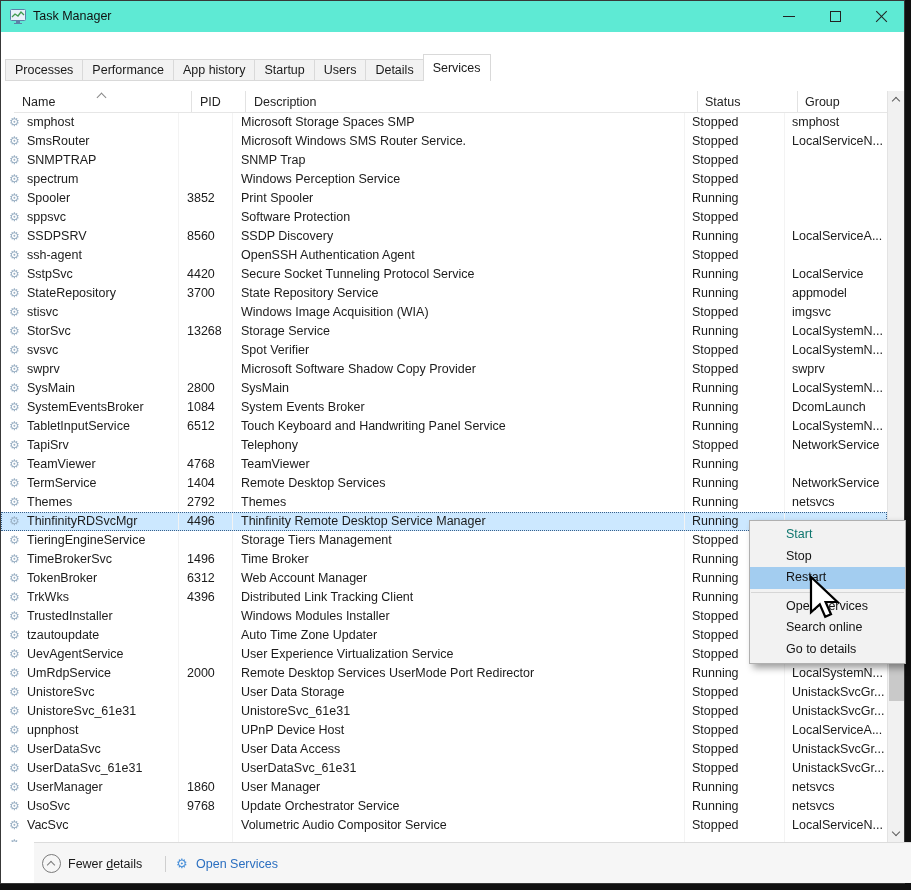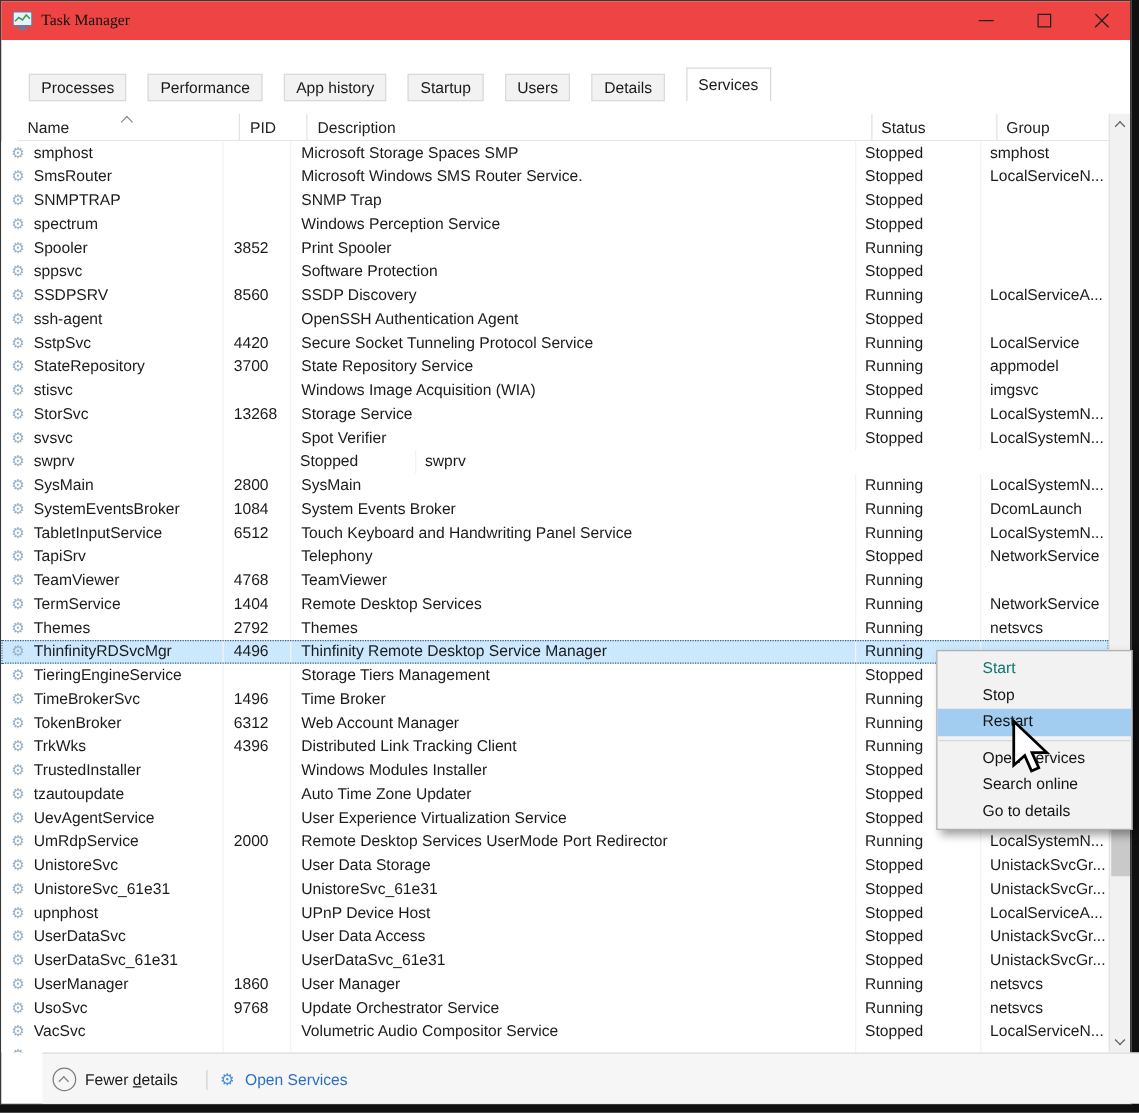--- a/index.html
+++ b/index.html
@@ -7,38 +7,38 @@
     width: 911px; height: 890px; overflow: hidden;
     background: #101010;
     font-family: "Liberation Sans", sans-serif;
     -webkit-font-smoothing: antialiased;
   }
   #window {
     position: absolute; left: 0; top: 0; width: 905px; height: 884px;
     background: #ffffff; border: 1px solid #383838;
   }
   
-  #titlebar { position: absolute; left: 0; top: 0; width: 100%; height: 31px; background: #ef4444; font-family: Liberation Serif, serif; }
+  #titlebar { position: absolute; left: 0; top: 0; width: 100%; height: 31px; background: #5eead4; }
   #app-icon { position: absolute; left: 9px; top: 8px; }
   #title-text { position: absolute; left: 32px; top: 8px; font-size: 12.5px; color: #111; }
   .win-btn { position: absolute; top: 0; width: 46px; height: 31px; }
   .win-btn .bar  { position: absolute; left: 17px; top: 15px; width: 12px; height: 1px; background: #222; }
   .win-btn .box  { position: absolute; left: 18px; top: 10px; width: 11px; height: 11px; border: 1px solid #222; }
   .win-btn .x1, .win-btn .x2 { position: absolute; left: 16px; top: 15px; width: 15px; height: 1.2px; background: #222; }
   .win-btn .x1 { transform: rotate(45deg); }
   .win-btn .x2 { transform: rotate(-45deg); }
   
   #menubar { position: absolute; left: 0; top: 31px; height: 21px; width: 100%; display: flex; align-items: center; padding-left: 10px; }
   .menubar-item { font-size: 12.5px; color: #161616; margin-right: 23px; }
   
   #tab-strip { position: absolute; left: 0; top: 52px; width: 100%; height: 28px; display: flex; align-items: flex-end; padding-left: 4px; }
   .tab {
     height: 22px; padding: 0 9px; font-size: 12.5px; color: #1a1a1a;
     background: #f2f2f2; border: 1px solid #d9d9d9; margin-right: -1px;
-    display: flex; align-items: center; position: relative; margin-left: 18px;
+    display: flex; align-items: center; position: relative;
   }
   .tab.active { height: 27px; background: #fff; border-bottom: none; z-index: 2; }
   
   #table-header {
     position: absolute; left: 13px; top: 90px; width: 886px; height: 22px;
     display: flex; border-bottom: 1px solid #e6e6e6; background: #fff;
   }
   .hcell { font-size: 12.5px; color: #222; border-right: 1px solid #e2e2e2; display: flex; align-items: center; position: relative; }
   .c-name   { width: 178px; padding-left: 8px; }
   .c-pid    { width: 54px;  padding-left: 8px; }
@@ -264,20 +264,21 @@
         <div class="cell c-desc">Spot Verifier</div>
         <div class="cell c-status">Stopped</div>
         <div class="cell c-group">LocalSystemN...</div>
       </div>
       <div class="trow">
         <div class="cell c-name">
           <span class="gear">⚙</span>
           <span>swprv</span>
         </div>
         <div class="cell c-pid"></div>
+        <div class="cell c-desc">Microsoft Software Shadow Copy Provider</div>
         <div class="cell c-status">Stopped</div>
         <div class="cell c-group">swprv</div>
       </div>
       <div class="trow">
         <div class="cell c-name">
           <span class="gear">⚙</span>
           <span>SysMain</span>
         </div>
         <div class="cell c-pid">2800</div>
         <div class="cell c-desc">SysMain</div>

